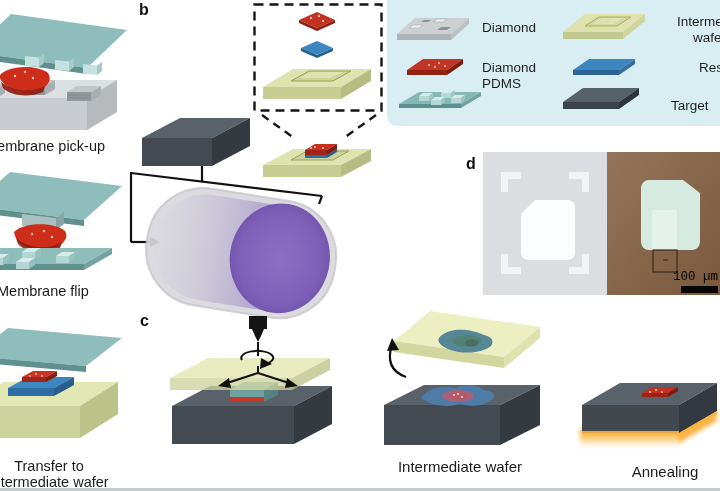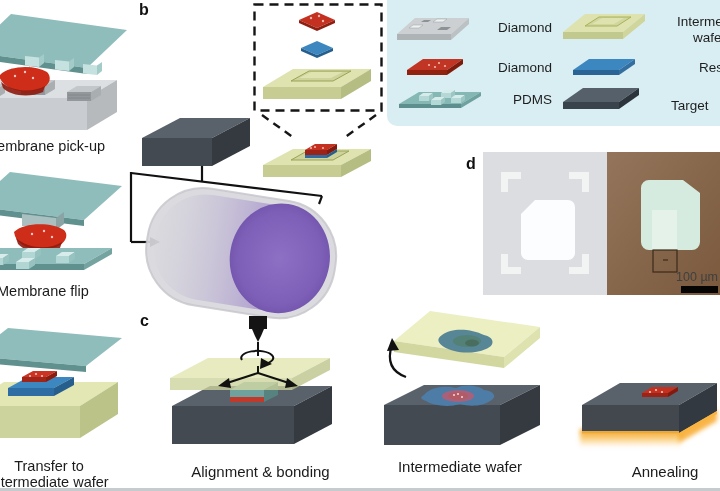--- a/index.html
+++ b/index.html
@@ -4,22 +4,22 @@
 <style>
   html,body{margin:0;padding:0;background:#fff;}
   #fig{position:relative;width:720px;height:491px;background:#ffffff;overflow:hidden;
        font-family:"Liberation Sans",sans-serif;color:#1b1b1b;}
   .abs{position:absolute;}
   .steplabel{font-size:14.5px;line-height:16px;color:#1b1b1b;white-space:nowrap;}
   .steplabel.center{text-align:center;white-space:normal;}
   .panel-letter{font-weight:bold;font-size:16px;color:#101010;}
   .legend{left:387px;top:0;width:345px;height:126px;background:#d9eef3;border-radius:0 0 0 10px;}
   .legend-label{position:absolute;font-size:13.5px;color:#1e1e1e;white-space:nowrap;}
-  .legend-label.ra{text-align:right;}
-  .scalebar-label{font-size:12.5px;color:#404040;text-align:right;white-space:nowrap;}
+  .legend-label.ra{text-align:left;}
+  .scalebar-label{font-size:12.5px;color:#000000;text-align:right;white-space:nowrap;font-family:Liberation Mono, monospace;}
   .scalebar{background:#070503;}
   .bottom-rule{left:0;top:488px;width:720px;height:3px;background:#c6cbce;}
   svg{display:block;}
 </style>
 </head>
 <body>
 
 <div id="fig">
 
   <svg class="abs" style="left:-45px;top:2px" width="185" height="133" viewBox="0 0 185 133">
@@ -254,21 +254,20 @@
       <line x1="90" y1="26" x2="90" y2="40"></line>
       <path d="M 74,44 A 16,7 0 1 1 97,48"></path>
       <polygon points="93,42 104,48 92,53" fill="#111" stroke="none"></polygon>
       <line x1="90" y1="50" x2="90" y2="57"></line>
       <line x1="90" y1="57" x2="56" y2="68"></line>
       <polygon points="61,62 50,70 63,72" fill="#111" stroke="none"></polygon>
       <line x1="90" y1="57" x2="124" y2="68"></line>
       <polygon points="119,62 130,70 117,72" fill="#111" stroke="none"></polygon>
     </g>
   </svg>
-  <div class="abs steplabel center" style="left:168px;top:464px;width:185px;font-size:15px">Alignment &amp; bonding</div>
 
   <svg class="abs" style="left:372px;top:293px" width="192" height="165" viewBox="0 0 192 165">
     <g>
       <polygon points="22,48 58,18 168,34 132,64" fill="#ecefc2"></polygon>
       <polygon points="22,48 132,64 132,75 22,59" fill="#d2d7a0"></polygon>
       <polygon points="132,64 168,34 168,45 132,75" fill="#dde2ae"></polygon>
       <path d="M 70,42 C 80,34 100,36 112,42 C 122,44 124,52 114,56 C 100,62 82,60 72,54 C 66,50 64,46 70,42 Z" fill="#4f7f95" opacity="0.95"></path>
       <ellipse cx="95" cy="48" rx="14" ry="6" fill="#54806e" opacity="0.85"></ellipse>
       <ellipse cx="100" cy="50" rx="7" ry="3.5" fill="#46695b" opacity="0.8"></ellipse>
     </g>
@@ -390,21 +389,21 @@
           <polygon points="44,9 54,9 54,14 44,14" fill="#b4d8d5"></polygon>
           <polygon points="54,9 58,6 58,11 54,14" fill="#9cc6c3"></polygon>
         <polygon points="34,16 38,13 48,13 44,16" fill="#d6ecea"></polygon>
           <polygon points="34,16 44,16 44,21 34,21" fill="#b4d8d5"></polygon>
           <polygon points="44,16 48,13 48,18 44,21" fill="#9cc6c3"></polygon>
         <polygon points="54,14 58,11 68,11 64,14" fill="#d6ecea"></polygon>
           <polygon points="54,14 64,14 64,19 54,19" fill="#b4d8d5"></polygon>
           <polygon points="64,14 68,11 68,16 64,19" fill="#9cc6c3"></polygon>
       </g>
     </svg>
-    <div class="legend-label ra" style="left:95px;top:92px;width:70px">PDMS</div>
+    <div class="legend-label ra" style="left:95px;top:76px;width:70px">PDMS</div>
 
     <svg class="abs" style="left:172px;top:6px" width="105" height="40" viewBox="0 0 105 40">
       <polygon points="4,26 26,8 86,8 64,26" fill="#dde2ae"></polygon>
       <polygon points="4,26 64,26 64,33 4,33" fill="#c2c98e"></polygon>
       <polygon points="64,26 86,8 86,15 64,33" fill="#cfd59b"></polygon>
       <polygon points="26,20 40,11 72,11 58,20" fill="#d0d69f" stroke="#aab259" stroke-width="1"></polygon>
       <polygon points="33,18 43,12 65,12 55,18" fill="#dde2ae"></polygon>
     </svg>
     <div class="legend-label" style="left:290px;top:14px">Intermediate</div>
     <div class="legend-label" style="left:306px;top:30px">wafer</div>

